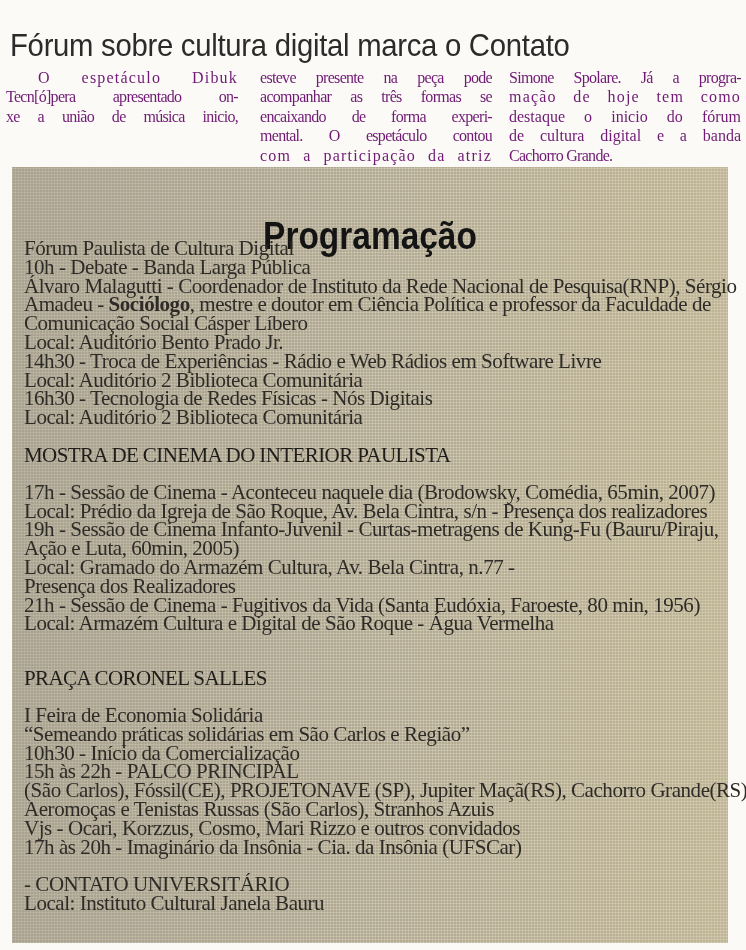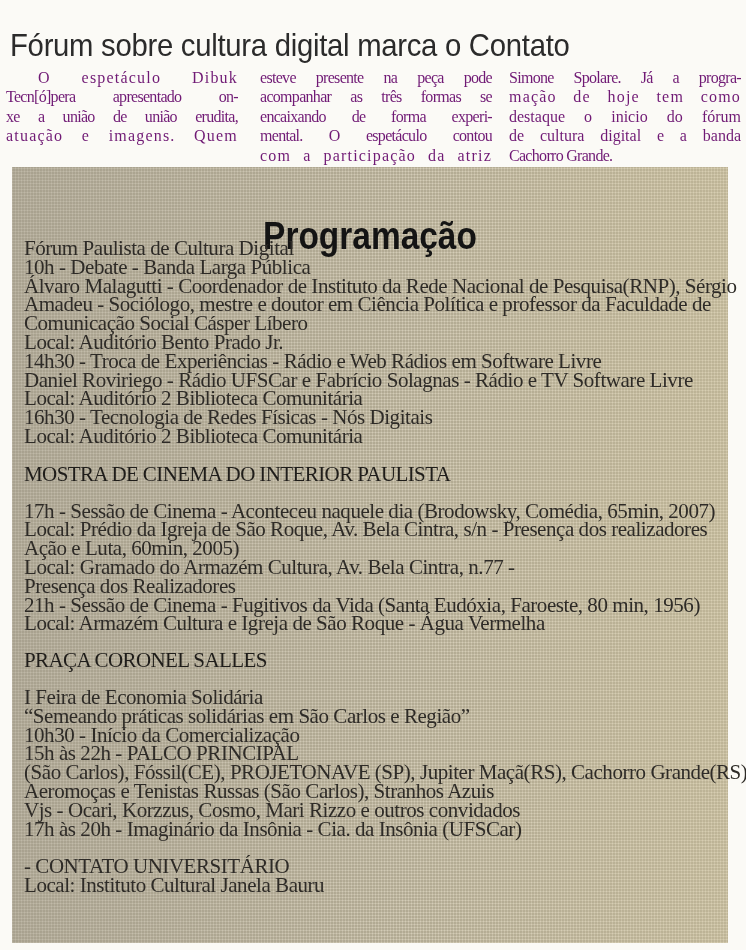--- a/index.html
+++ b/index.html
@@ -95,40 +95,39 @@
       color: #2e2b27;
       letter-spacing: -0.45px;
     }
     .program-body .line {
       display: block;
       white-space: nowrap;
     }
     .program-body .section-heading {
       display: block;
       white-space: nowrap;
-      margin-top: 18px;
+      margin-top: 36px;
       margin-bottom: 18px;
       color: #1f1d1a;
       letter-spacing: -0.6px;
     }
     .program-body .section-heading.first { margin-top: 19px; }
     .program-body .gap { display: block; height: 18.8px; }
-    .bold { font-weight: normal; }
+    .bold { font-weight: bold; }
   </style>
 </head>
 <body>
 
 <h1 class="headline">Fórum sobre cultura digital marca o Contato</h1>
 
 <div class="columns">
   <div class="col col-1">
     <p class="indent wide">O espetáculo Dibuk</p>
     <p class="tight">Tecn[ó]pera apresentado on-</p>
-    <p class="tight">xe a união de união erudita,</p>
-    <p class="wide">atuação e imagens. Quem</p>
+    <p class="tight">xe a união de música inicio,</p>
   </div>
   <div class="col col-3">
     <p class="tight">Simone Spolare. Já a progra-</p>
     <p class="wide">mação de hoje tem como</p>
     <p>destaque o inicio do fórum</p>
     <p>de cultura digital e a banda</p>
     <p class="last tight">Cachorro Grande.</p>
   </div>
   <div class="col col-2">
     <p class="tight">esteve presente na peça pode</p>
@@ -144,35 +143,35 @@
 
   <div class="program-body">
     <div>
       <span class="line">Fórum Paulista de Cultura Digital</span>
       <span class="line">10h - Debate - Banda Larga Pública</span>
       <span class="line">Álvaro Malagutti - Coordenador de Instituto da Rede Nacional de Pesquisa(RNP), Sérgio</span>
       <span class="line"><span>Amadeu - </span><span class="bold">Sociólogo</span><span>, mestre e doutor em Ciência Política e professor da Faculdade de</span></span>
       <span class="line">Comunicação Social Cásper Líbero</span>
       <span class="line">Local: Auditório Bento Prado Jr.</span>
       <span class="line">14h30 - Troca de Experiências - Rádio e Web Rádios em Software Livre</span>
-      <span class="line">Daniel Roviriego - Rádio UFSCar e Fabrício Solagnas - Rádio e TV Software Livre</span>
       <span class="line">Local: Auditório 2 Biblioteca Comunitária</span>
       <span class="line">16h30 - Tecnologia de Redes Físicas - Nós Digitais</span>
       <span class="line">Local: Auditório 2 Biblioteca Comunitária</span>
     </div>
 
     <div>
       <span class="section-heading first">MOSTRA DE CINEMA DO INTERIOR PAULISTA</span>
       <span class="line">17h - Sessão de Cinema - Aconteceu naquele dia (Brodowsky, Comédia, 65min, 2007)</span>
       <span class="line">Local: Prédio da Igreja de São Roque, Av. Bela Cintra, s/n - Presença dos realizadores</span>
+      <span class="line">19h - Sessão de Cinema Infanto-Juvenil - Curtas-metragens de Kung-Fu (Bauru/Piraju,</span>
       <span class="line">Ação e Luta, 60min, 2005)</span>
       <span class="line">Local: Gramado do Armazém Cultura, Av. Bela Cintra, n.77 -</span>
       <span class="line">Presença dos Realizadores</span>
       <span class="line">21h - Sessão de Cinema - Fugitivos da Vida (Santa Eudóxia, Faroeste, 80 min, 1956)</span>
-      <span class="line">Local: Armazém Cultura e Igreja de São Roque - Água Vermelha</span>
+      <span class="line">Local: Armazém Cultura e Digital de São Roque - Água Vermelha</span>
     </div>
 
     <div>
       <span class="section-heading">PRAÇA CORONEL SALLES</span>
       <span class="line">I Feira de Economia Solidária</span>
       <span class="line">“Semeando práticas solidárias em São Carlos e Região”</span>
       <span class="line">10h30 - Início da Comercialização</span>
       <span class="line">15h às 22h - PALCO PRINCIPAL</span>
       <span class="line">(São Carlos), Fóssil(CE), PROJETONAVE (SP), Jupiter Maçã(RS), Cachorro Grande(RS)</span>
       <span class="line">Aeromoças e Tenistas Russas (São Carlos), Stranhos Azuis</span>

